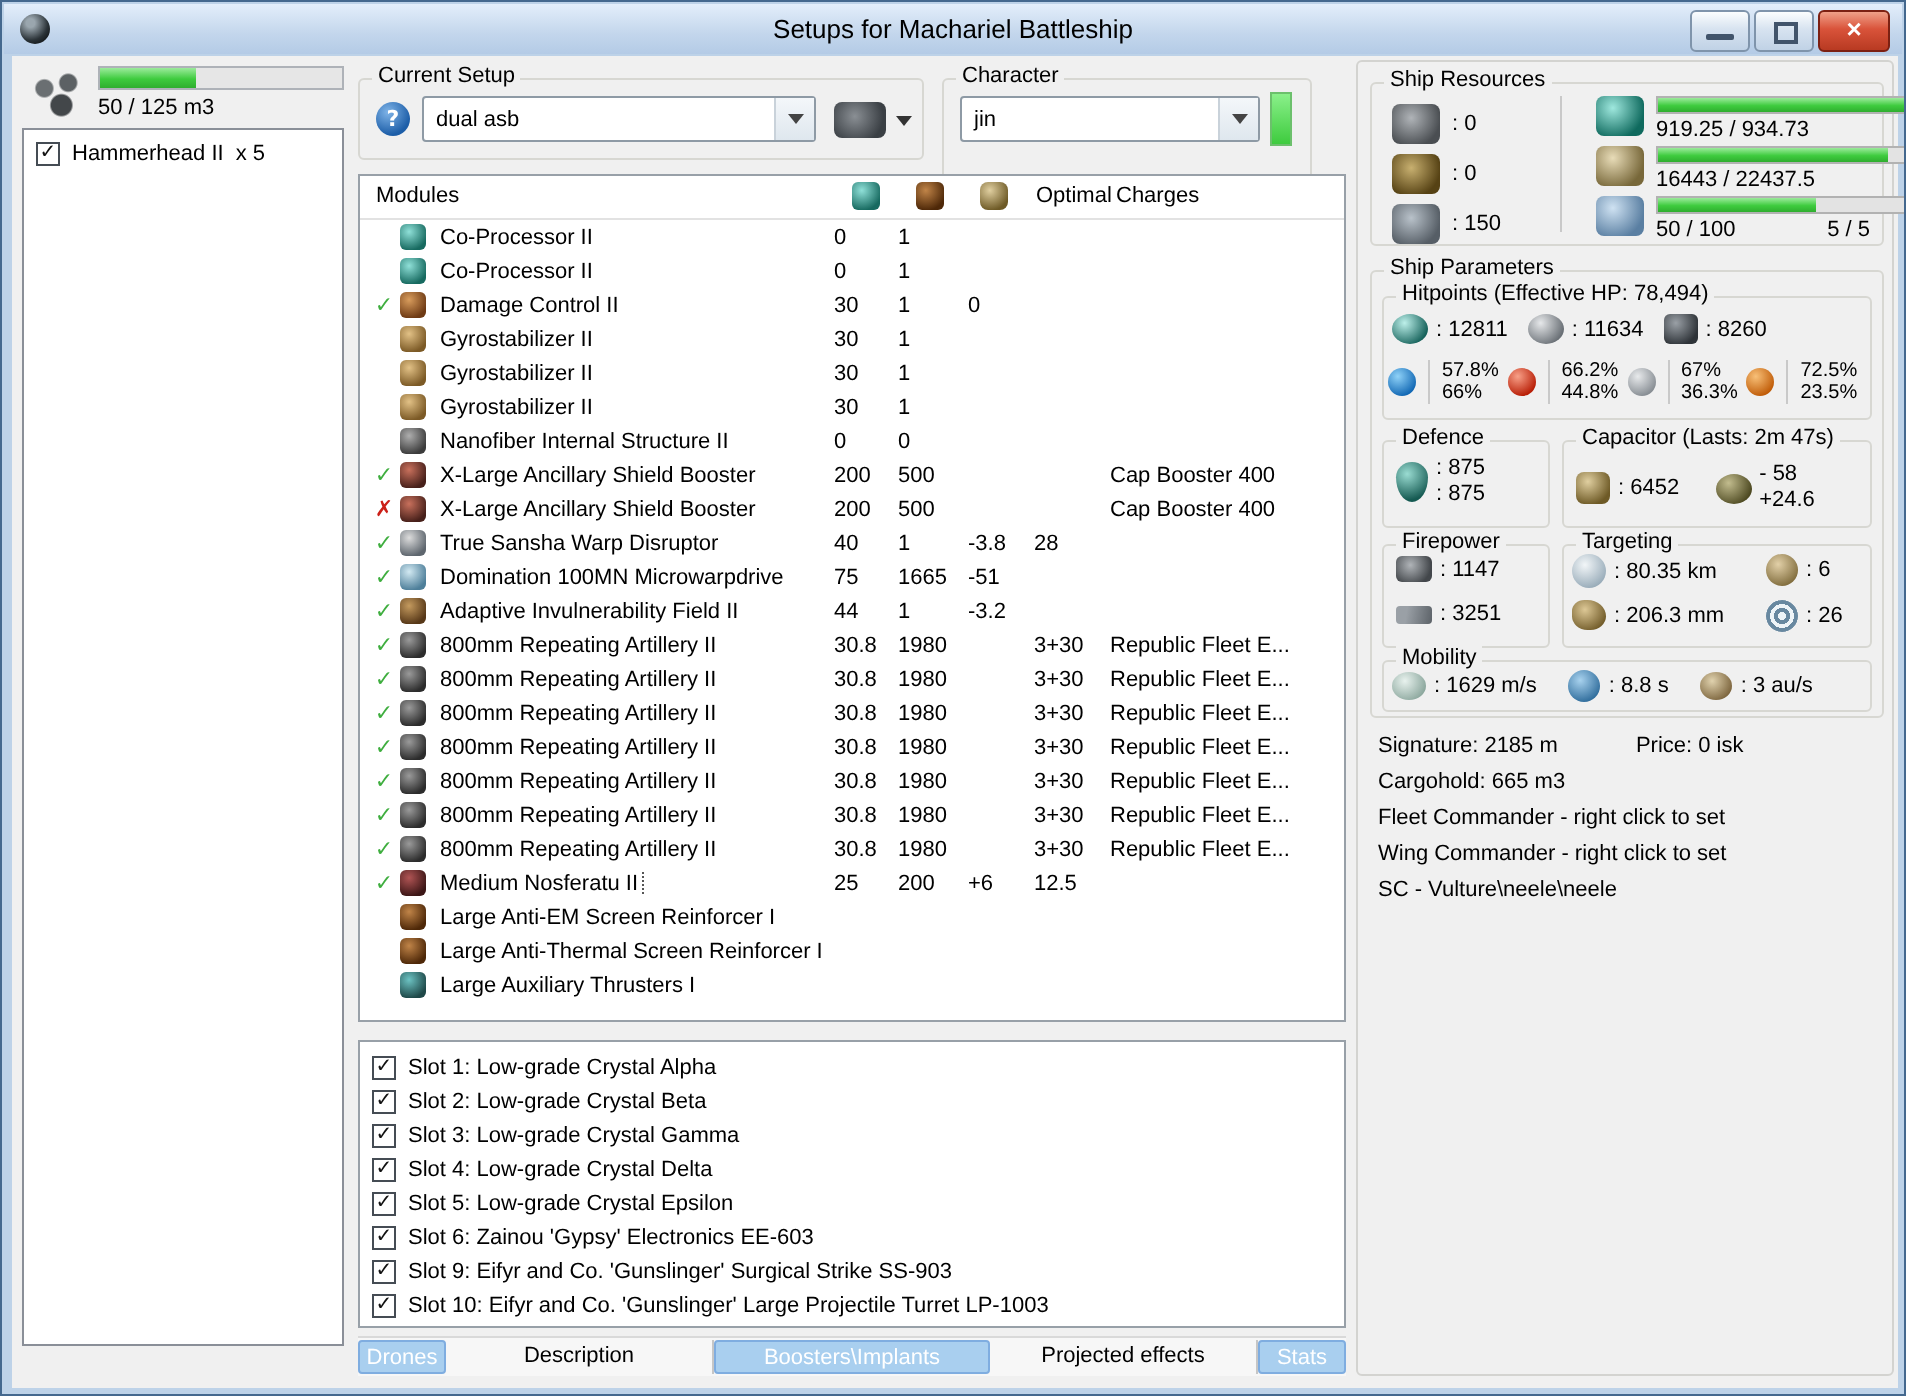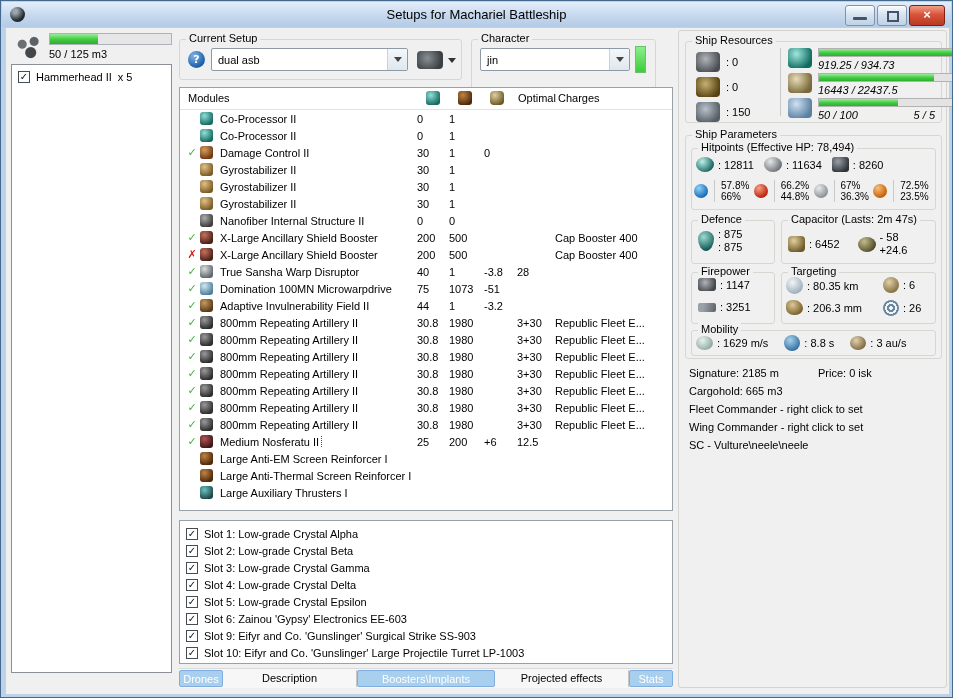--- a/index.html
+++ b/index.html
@@ -299,21 +299,21 @@
     <span class="mpg">1</span>
     <span class="mcap">-3.8</span>
     <span class="mopt">28</span>
     <span class="mcharges"></span>
   </div>
           <div class="mrow">
     <span class="mstatus ok">✓</span>
     <span class="micon mi-mwd"></span>
     <span class="mname"><span class="nm">Domination 100MN Microwarpdrive</span></span>
     <span class="mcpu">75</span>
-    <span class="mpg">1073</span>
+    <span class="mpg">1665</span>
     <span class="mcap">-51</span>
     <span class="mopt"></span>
     <span class="mcharges"></span>
   </div>
           <div class="mrow">
     <span class="mstatus ok">✓</span>
     <span class="micon mi-invuln"></span>
     <span class="mname"><span class="nm">Adaptive Invulnerability Field II</span></span>
     <span class="mcpu">44</span>
     <span class="mpg">1</span>
@@ -497,21 +497,21 @@
           <div class="slotline">
               <span class="res-ico ri-launcher-slots"></span>
               <span>: 0</span>
             </div>
           <div class="slotline">
               <span class="res-ico ri-rig-slots"></span>
               <span>: 150</span>
             </div>
         </div>
         <div class="vdiv" style="position:absolute;left:92px;top:6px;bottom:6px;"></div>
-        <div style="position:absolute;left:102px;top:4px;right:4px;font-style:italic;">
+        <div style="position:absolute;left:112px;top:4px;right:4px;">
           <div class="barrow">
             <span class="res-ico ri-cpu" style="position:absolute;left:0;top:2px;"></span>
             <span class="bar">
                 <span class="fill" style="display: block; width: 98%;"></span>
               </span>
             <span class="bartext">919.25 / 934.73</span>
           </div>
           <div class="barrow" style="margin-top:-3px;">
             <span class="res-ico ri-powergrid" style="position:absolute;left:0;top:2px;"></span>
             <span class="bar">

